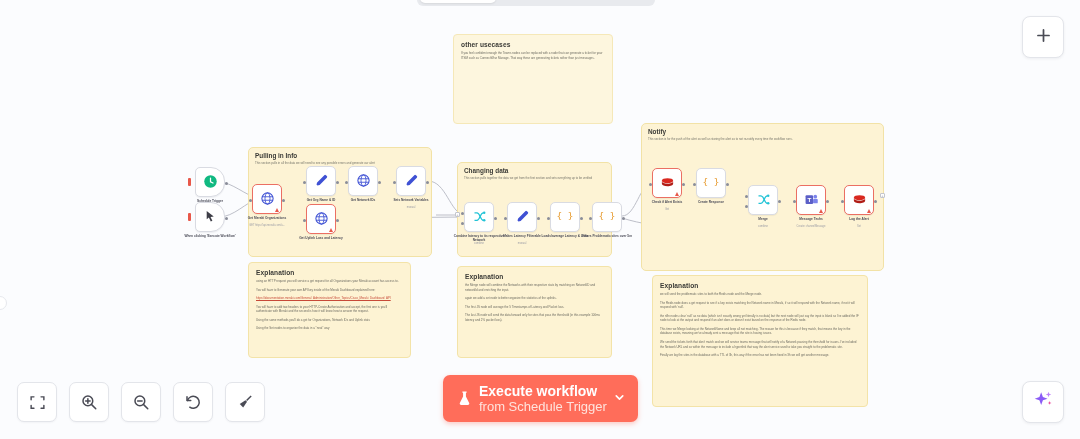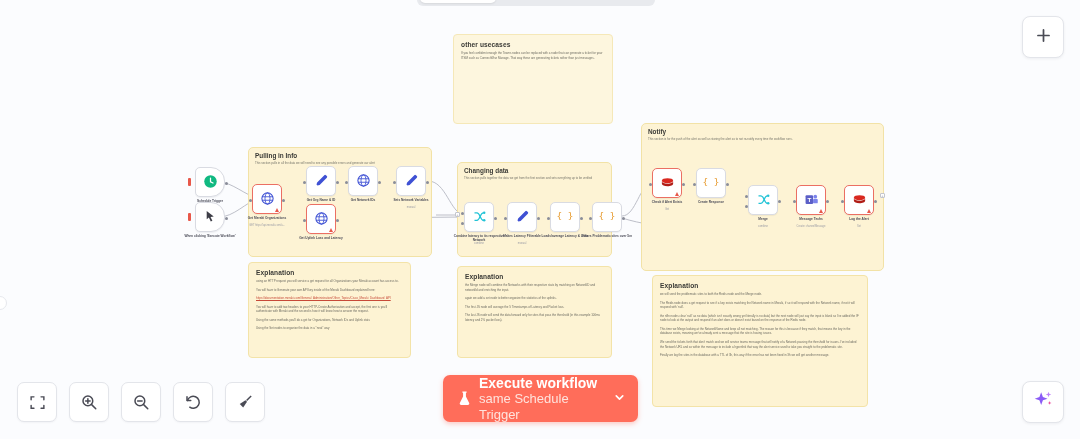--- a/index.html
+++ b/index.html
@@ -505,21 +505,21 @@
 </div>
 
 <div class="exec">
   <span class="flask">
     <svg width="17" height="19" viewBox="0 0 24 24" fill="#fff">
       <path d="M9 2h6v2h-1v5.2l4.6 9A2 2 0 0116.8 21H7.2a2 2 0 01-1.8-2.8L10 9.2V4H9z"></path>
     </svg>
   </span>
   <span class="txt">
     <span class="t1" style="display:block">Execute workflow</span>
-    <span class="t2" style="display:block">same Schedule Trigger</span>
+    <span class="t2" style="display:block">from Schedule Trigger</span>
   </span>
   <span class="chev">
     <svg width="13" height="13" viewBox="0 0 24 24" fill="none" stroke="#fff" stroke-width="3" stroke-linecap="round" stroke-linejoin="round">
         <path d="M6 9l6 6 6-6"></path>
       </svg>
   </span>
 </div>
 
 <div class="corner" id="addBtn">
   <span>

